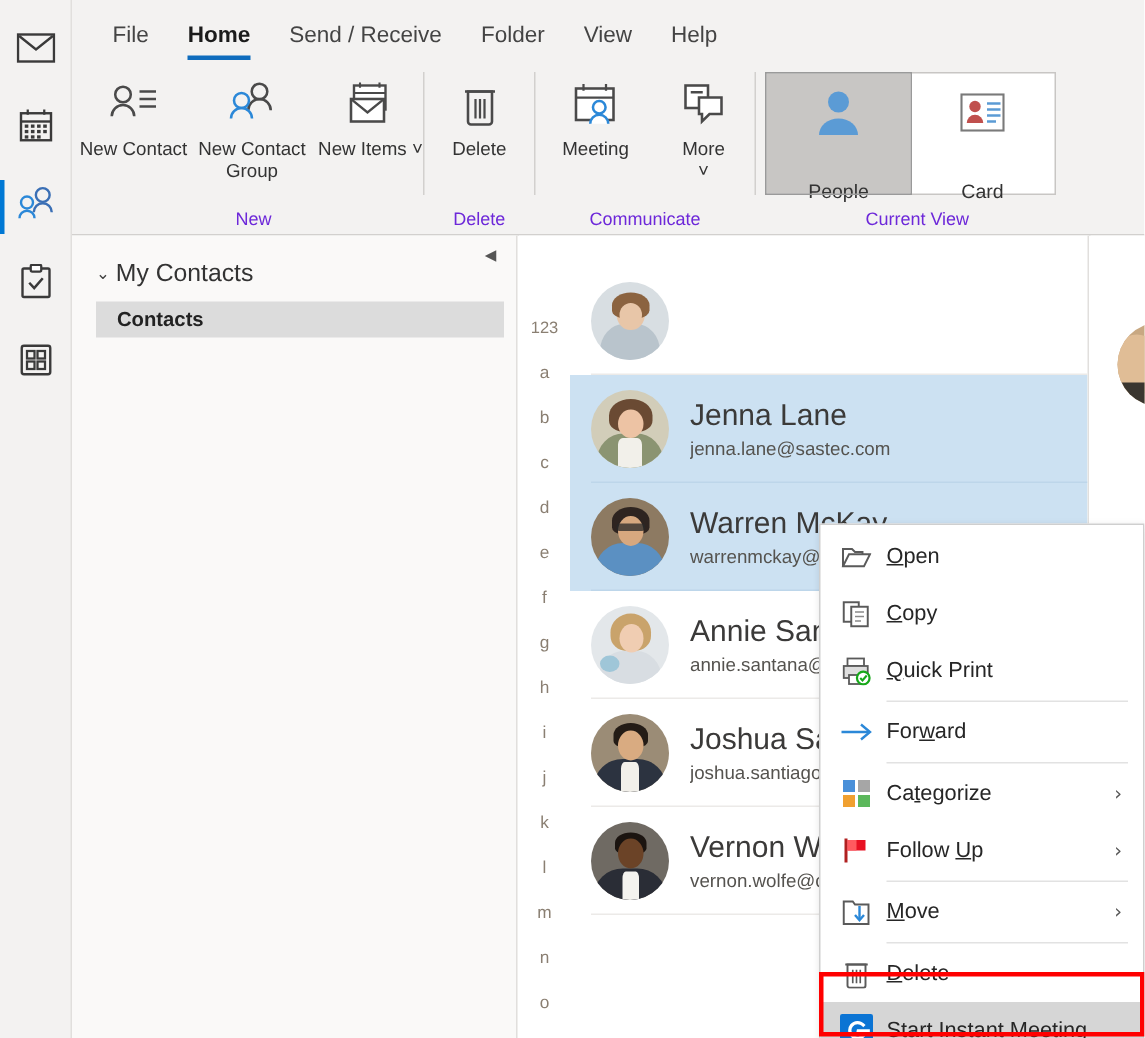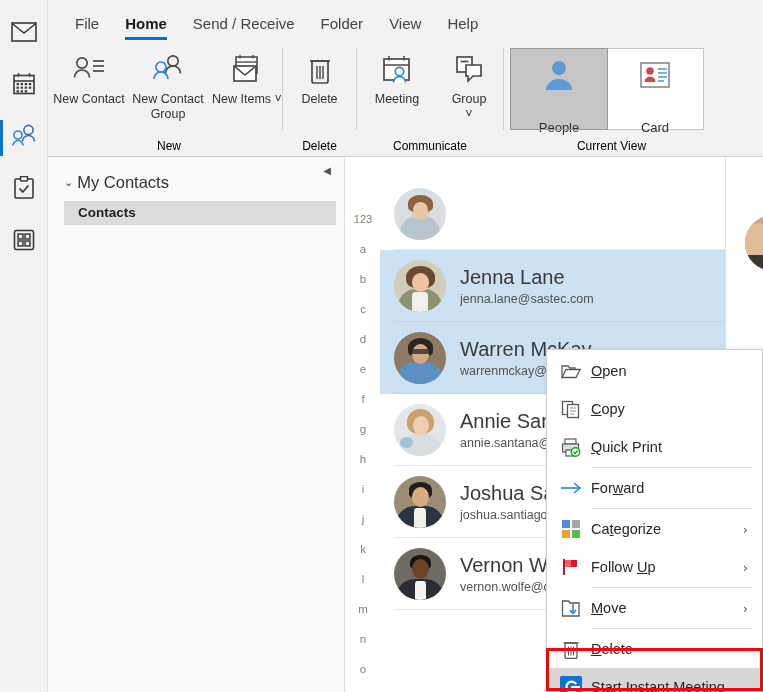--- a/index.html
+++ b/index.html
@@ -47,21 +47,21 @@
     height: 3px; background: #0f6cbd;
   }
 
   .groups {
     display: flex; height: 116px; align-items: stretch;
     padding-left: 8px;
   }
   .group { position: relative; display: flex; flex-direction: column; }
   .group-body { display: flex; flex: 1; align-items: flex-start; padding-top: 6px; }
   .group-label {
-    text-align: center; font-size: 12px; color: #000000;
+    text-align: center; font-size: 12px; color: #6d28d9;
     height: 20px; line-height: 20px;
   }
   .group-sep {
     width: 1px; background: #d2d0ce; margin: 8px 0 26px 0; align-self: stretch;
   }
 
   .btn {
     width: 66px; min-height: 78px;
     display: flex; flex-direction: column; align-items: center;
     padding-top: 4px; cursor: default;
@@ -351,21 +351,21 @@
             <span class="lbl">Meeting</span>
           </div>
           <div class="btn">
             <span class="ico">
               <svg width="32" height="32" viewBox="0 0 32 32">
                   <rect x="4" y="3" width="15" height="15" fill="#fff" stroke="#4a4a4a" stroke-width="1.7"></rect>
                   <line x1="7.5" y1="7.5" x2="15.5" y2="7.5" stroke="#4a4a4a" stroke-width="1.7"></line>
                   <path d="M13 11 h15 v11 h-8 l-5 5 v-5 h-2 z" fill="#fff" stroke="#4a4a4a" stroke-width="1.7"></path>
                 </svg>
             </span>
-            <span class="lbl"><span>Group</span><br><span>˅</span></span>
+            <span class="lbl"><span>More</span><br><span>˅</span></span>
           </div>
         </div>
         <div class="group-label">Communicate</div>
       </div>
       <div class="group-sep"></div>
 
       <div class="group" style="flex:1;">
         <div class="group-body" style="padding-top:0;">
           <div class="gallery">
             <div class="gal-item sel">

